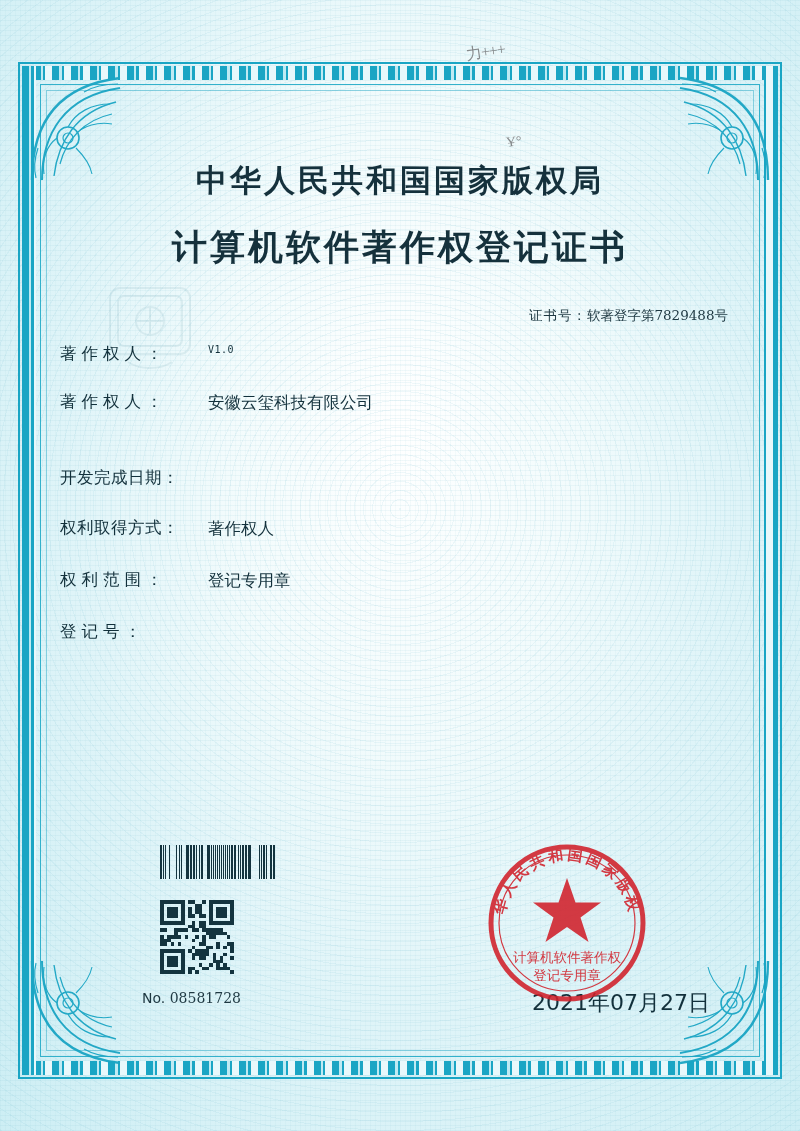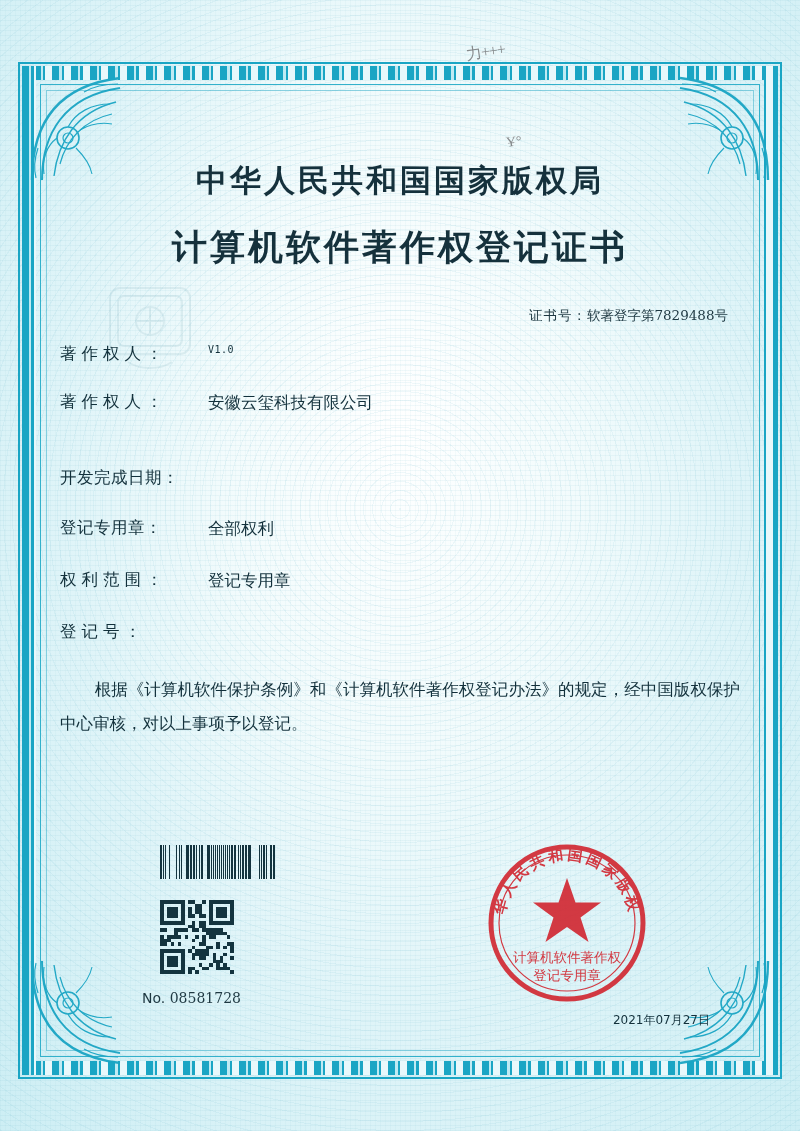--- a/index.html
+++ b/index.html
@@ -218,22 +218,22 @@
     font-size: 14px;
     color: #1d3741;
     font-family: "DejaVu Serif", serif;
     text-align: center;
   }
   .serial .prefix { font-family: "DejaVu Sans", sans-serif; }
 
   .issue-date {
     position: absolute;
     right: 90px;
-    top: 1012px;
-    font-size: 12px;
+    top: 988px;
+    font-size: 22px;
     color: #12303b;
     font-family: "DejaVu Sans", sans-serif;
   }
 
   
   .seal {
     position: absolute;
     left: 484px;
     top: 840px;
     width: 166px;
@@ -353,36 +353,33 @@
       <div class="k">著作权人：</div>
       <div class="v">安徽云玺科技有限公司</div>
     </div>
 
     <div class="field spaced">
       <div class="k tight">开发完成日期：</div>
     </div>
 
 
     <div class="field spaced">
-      <div class="k tight">登记专用章：</div>
-      <div class="v">全部权利</div>
+      <div class="k tight">权利取得方式：</div>
+      <div class="v">著作权人</div>
     </div>
 
     <div class="field spaced">
       <div class="k">权利范围：</div>
       <div class="v">登记专用章</div>
     </div>
 
     <div class="field spaced">
       <div class="k">登记号：</div>
     </div>
 
-    <div class="para">
-      <span class="indent"></span><span>根据《计算机软件保护条例》和《计算机软件著作权登记办法》的规定，经中国版权保护中心审核，对以上事项予以登记。</span>
-    </div>
 
   </div>
 
   <div class="barcode">
       <i style="width: 3px; opacity: 1;"></i>
       <i style="width: 1.4px; opacity: 1;"></i>
       <i style="width: 3px; opacity: 1;"></i>
       <i style="width: 1.4px; opacity: 0;"></i>
       <i style="width: 1.4px; opacity: 1;"></i>
       <i style="width: 1.4px; opacity: 0;"></i>

